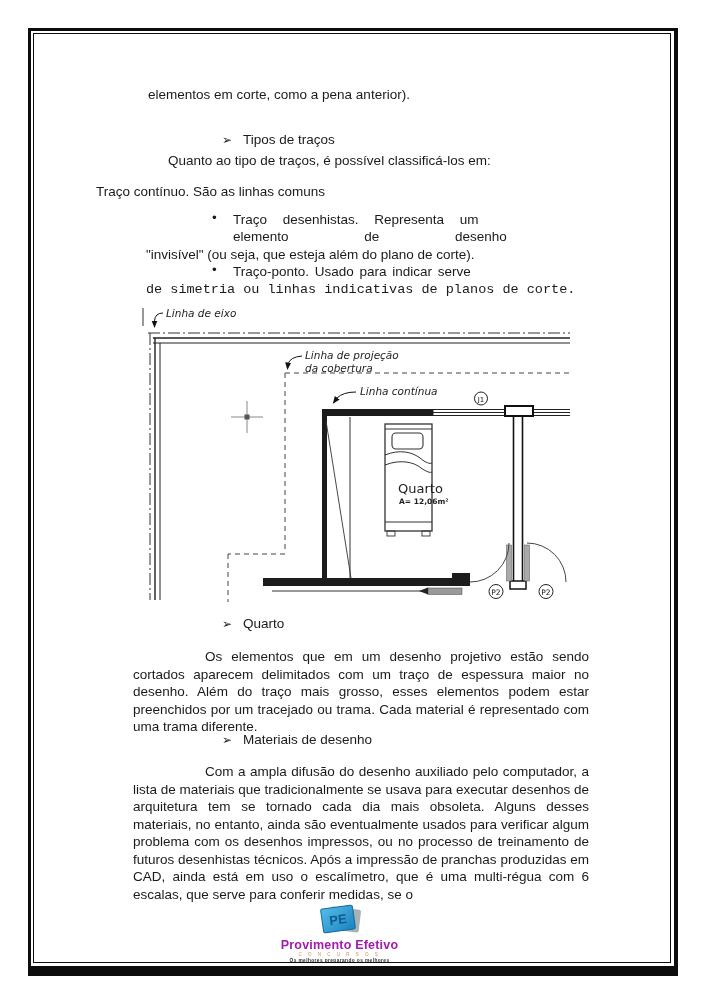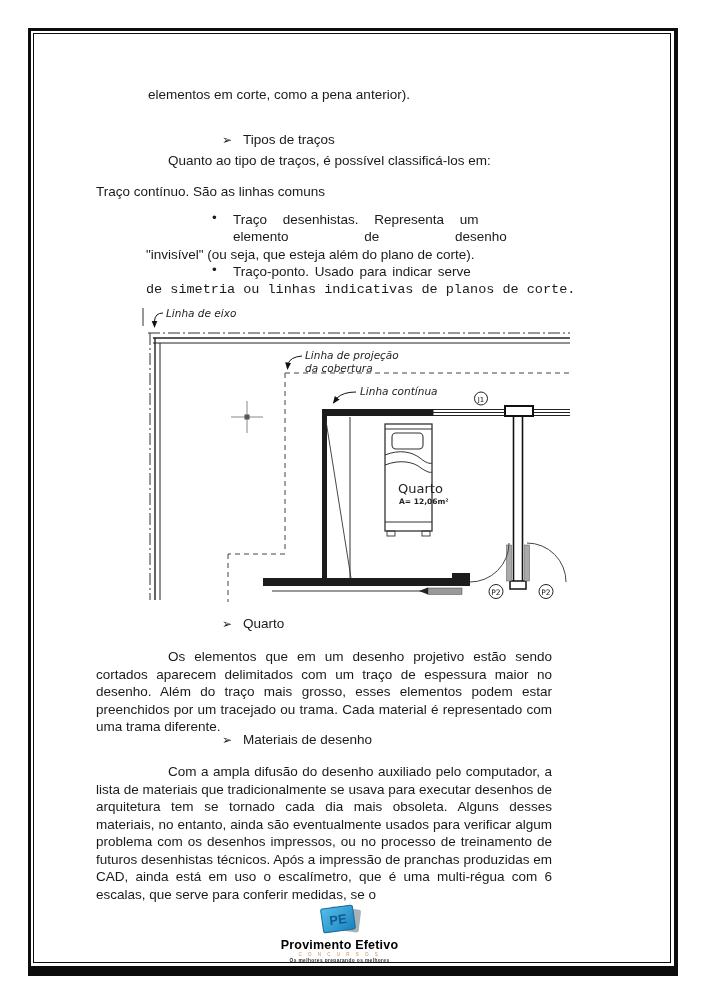--- a/index.html
+++ b/index.html
@@ -5,21 +5,21 @@
   html,body{margin:0;padding:0;background:#ffffff;}
   body{width:707px;height:1000px;position:relative;overflow:hidden;
        font-family:"Liberation Sans", sans-serif;color:#1a1a1a;}
   
   .frame-outer{position:absolute;left:28px;top:28px;right:29px;bottom:24px;
        border:3px solid #0d0d0d;border-right-width:4px;border-bottom-width:10px;}
   .frame-inner{position:absolute;left:33px;top:33px;right:36px;bottom:37px;
        border:1px solid #0d0d0d;}
   .tb{position:absolute;font-size:13.5px;line-height:17.5px;}
   .just{text-align:justify;}
-  .indent{text-indent:72px;}
+  .indent{text-indent:72px;margin-left:37px;}
   .heading{position:absolute;font-size:13.5px;}
   .marker{display:inline-block;width:21px;font-size:12px;}
   .bullet-dot{position:absolute;font-size:13.5px;}
   .ws-wide{word-spacing:12px;}
   .ws-huge{word-spacing:72px;}
   
   .figure{position:absolute;left:140px;top:300px;width:430px;height:312px;}
   .fig-label{font-family:"DejaVu Sans", sans-serif;font-style:italic;
        font-size:10.5px;fill:#222;}
   
@@ -171,16 +171,16 @@
         <stop offset="0" stop-color="#55bdea"></stop>
         <stop offset="1" stop-color="#1a82bd"></stop>
       </linearGradient>
     </defs>
     <rect x="16" y="5" width="30" height="23" rx="2" fill="#a9b1b4" transform="rotate(7 31 16)"></rect>
     <g transform="rotate(-8 24 16)">
       <rect x="8" y="4" width="32" height="24" rx="2" fill="url(#cubeg)" stroke="#0f6ca0" stroke-width="1"></rect>
       <text x="24" y="21" text-anchor="middle" font-size="13" font-weight="bold" fill="#0d5d8f" font-family="Liberation Sans, sans-serif">PE</text>
     </g>
   </svg>
-  <div class="brand" style="color:#000000;">Provimento Efetivo</div>
+  <div class="brand" style="color:#a21caf;">Provimento Efetivo</div>
   <div class="brand-sub" style="color:#cf8a4e;">C O N C U R S O S</div>
   <div class="tagline">Os melhores preparando os melhores</div>
 </div>
 
 </body></html>

